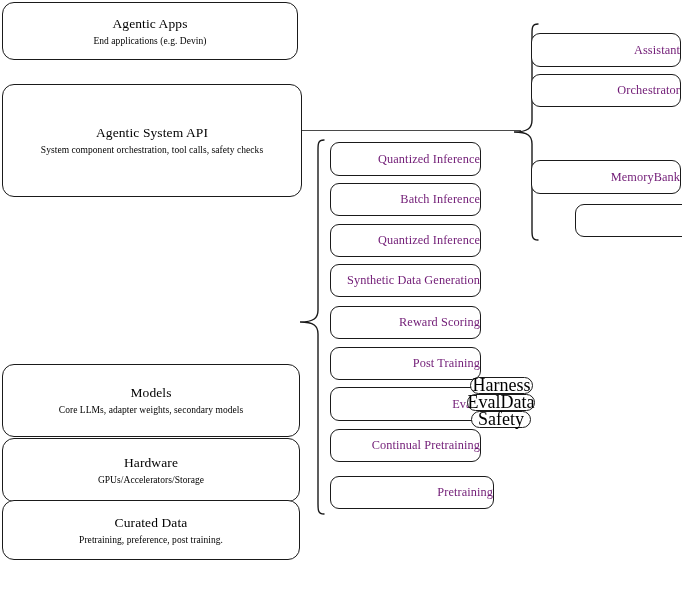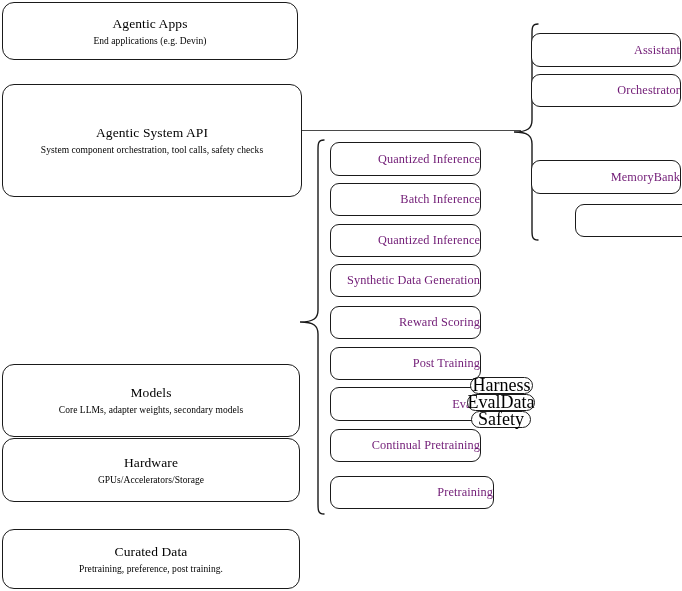--- a/index.html
+++ b/index.html
@@ -112,21 +112,21 @@
   <div class="box" style="left:2px; top:364px; width:298px; height:73px;">
     <div class="layer-title">Models</div>
     <div class="layer-sub">Core LLMs, adapter weights, secondary models</div>
   </div>
 
   <div class="box" style="left:2px; top:438px; width:298px; height:64px;">
     <div class="layer-title">Hardware</div>
     <div class="layer-sub">GPUs/Accelerators/Storage</div>
   </div>
 
-  <div class="box" style="left:2px; top:529px; width:298px; height:60px;">
+  <div class="box" style="left:2px; top:500px; width:298px; height:60px;">
     <div class="layer-title">Curated Data</div>
     <div class="layer-sub">Pretraining, preference, post training.</div>
   </div>
 
   <div class="connector" style="left:302px; top:130px; width:219px;"></div>
 
   <div class="brace" style="left:298px; top:138px; width:28px; height:378px;">
     <svg width="28" height="378" viewBox="0 0 28 378" fill="none" xmlns="http://www.w3.org/2000/svg">
       <path d="M26 2 C20 2, 20 6, 20 12 L20 172 C20 180, 16 184, 2 184 C16 184, 20 188, 20 196 L20 366 C20 372, 20 376, 26 376" stroke="#1a1a1a" stroke-width="1.4" fill="none" stroke-linecap="round"></path>
     </svg>

